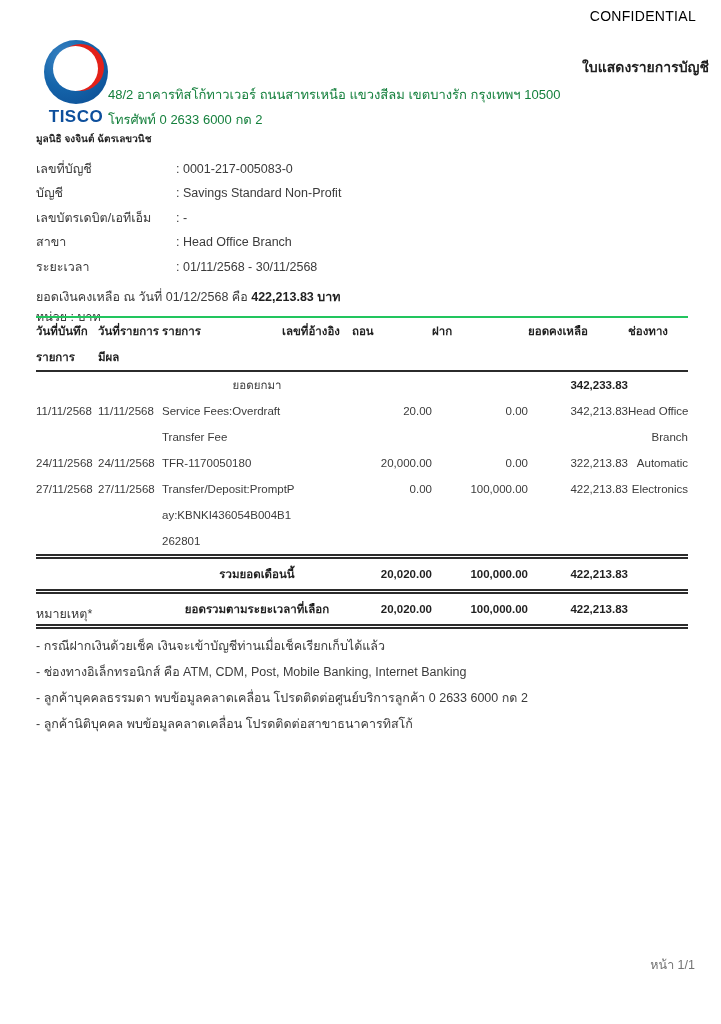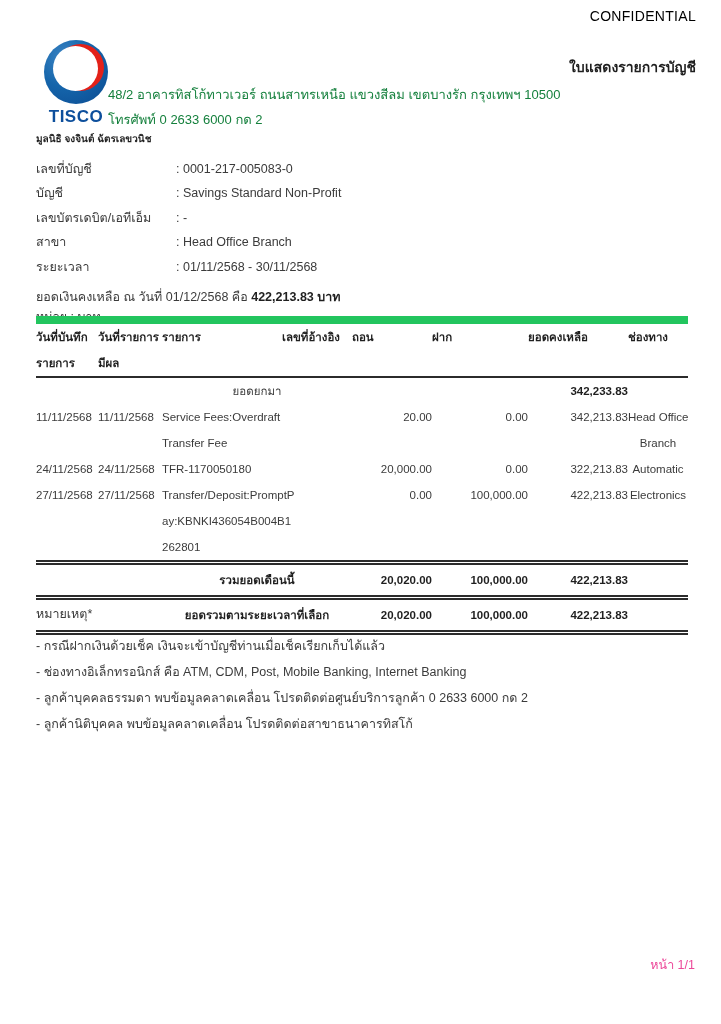--- a/index.html
+++ b/index.html
@@ -3,21 +3,21 @@
 <meta charset="utf-8">
 <style>
   html,body{margin:0;padding:0;background:#e8e8e8;}
   .page{
     position:relative;width:721px;height:1024px;background:#ffffff;
     font-family:"Liberation Sans", sans-serif;color:#3b3b3b;overflow:hidden;
     margin:0 auto;
   }
   
   .confidential{position:absolute;top:8px;right:25px;color:#000000;font-size:14px;letter-spacing:.3px;}
-  .doc-title{position:absolute;top:56px;right:25px;font-weight:bold;font-size:14px;color:#1f1f1f;margin-left:25px;}
+  .doc-title{position:absolute;top:56px;right:12px;font-weight:bold;font-size:14px;color:#1f1f1f;margin-left:25px;}
   .logo{position:absolute;top:40px;left:38px;width:76px;text-align:center;}
   .logo-mark{position:relative;width:64px;height:64px;margin:0 auto;border-radius:50%;
     background:radial-gradient(circle at 32% 28%, #3c85c4 0%, #1565ab 45%, #0b4a90 100%);}
   .logo-red{position:absolute;top:4px;left:13px;width:47px;height:47px;border-radius:50%;background:#e32119;}
   .logo-white{position:absolute;top:6px;left:9px;width:45px;height:45px;border-radius:50%;background:#ffffff;}
   .logo-text{margin-top:3px;font-weight:800;font-size:17px;color:#0d4f9c;letter-spacing:.5px;}
   .bank-lines{position:absolute;top:82px;left:108px;font-size:13px;line-height:25px;color:#15803d;}
   .customer-name{position:absolute;top:131px;left:36px;font-weight:bold;font-size:10px;color:#1f1f1f;}
 
   
@@ -28,37 +28,37 @@
 
   
   .balance-line{position:absolute;top:287px;left:36px;width:656px;font-size:12.5px;display:flex;justify-content:space-between;flex-direction:column;}
   .balance-amount{font-weight:bold;color:#1f1f1f;}
   .unit{color:#3b3b3b;}
 
   
   table.stmt{position:absolute;top:316px;left:36px;width:652px;border-collapse:collapse;table-layout:fixed;
     font-size:11.5px;color:#3b3b3b;}
   table.stmt th,table.stmt td{padding:0;vertical-align:top;line-height:26px;overflow:visible;}
-  tr.hdr th{font-weight:bold;color:#1f1f1f;border-top:8px solid #22c55e;border-bottom:2px solid #2b2b2b;
+  tr.hdr th{font-weight:bold;color:#1f1f1f;border-top:2px solid #22c55e;border-bottom:2px solid #2b2b2b;
     text-align:left;white-space:nowrap;}
   tr.hdr th div{line-height:26px;}
   th.num,td.num{text-align:right;white-space:nowrap;}
   th.ctr,td.ctr{text-align:center;}
-  td.chan{text-align:center;}
+  td.chan{text-align:right;}
   td.chan div{white-space:nowrap;}
   td.date{white-space:nowrap;}
   .bold{font-weight:bold;color:#1f1f1f;}
   tr.total td{border-top:5px double #2b2b2b;line-height:30px;font-weight:bold;color:#1f1f1f;}
   tr.total td.ctr{text-align:center;}
   tr.total:last-child td{border-bottom:5px double #2b2b2b;}
 
   
   .notes{position:absolute;top:601px;left:36px;font-size:12.5px;line-height:26px;}
   .notes-title{margin-bottom:6px;}
-  .page-label{position:absolute;top:955px;right:26px;font-size:12.5px;color:#ec4899;}
+  .page-label{position:absolute;top:955px;right:26px;font-size:12.5px;color:#737373;}
 </style>
 </head>
 <body>
 
 <div class="page">
 
   <div class="confidential">CONFIDENTIAL</div>
 
   <div class="logo">
     <div class="logo-mark">

